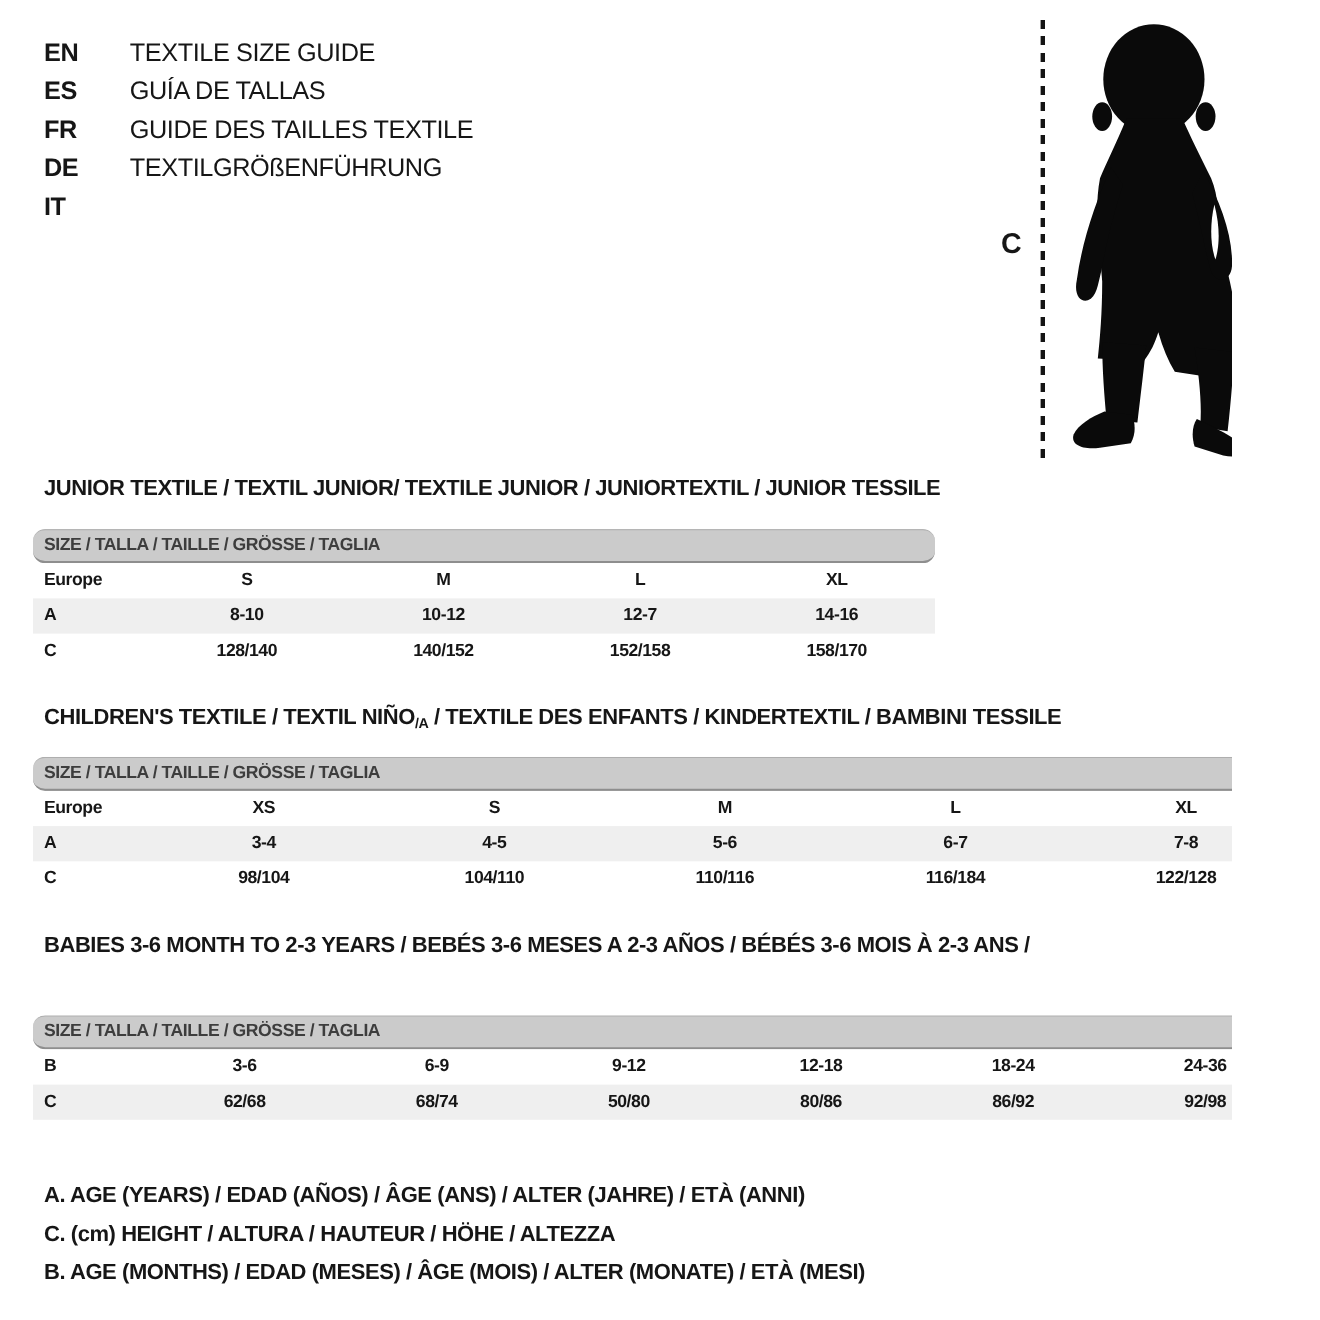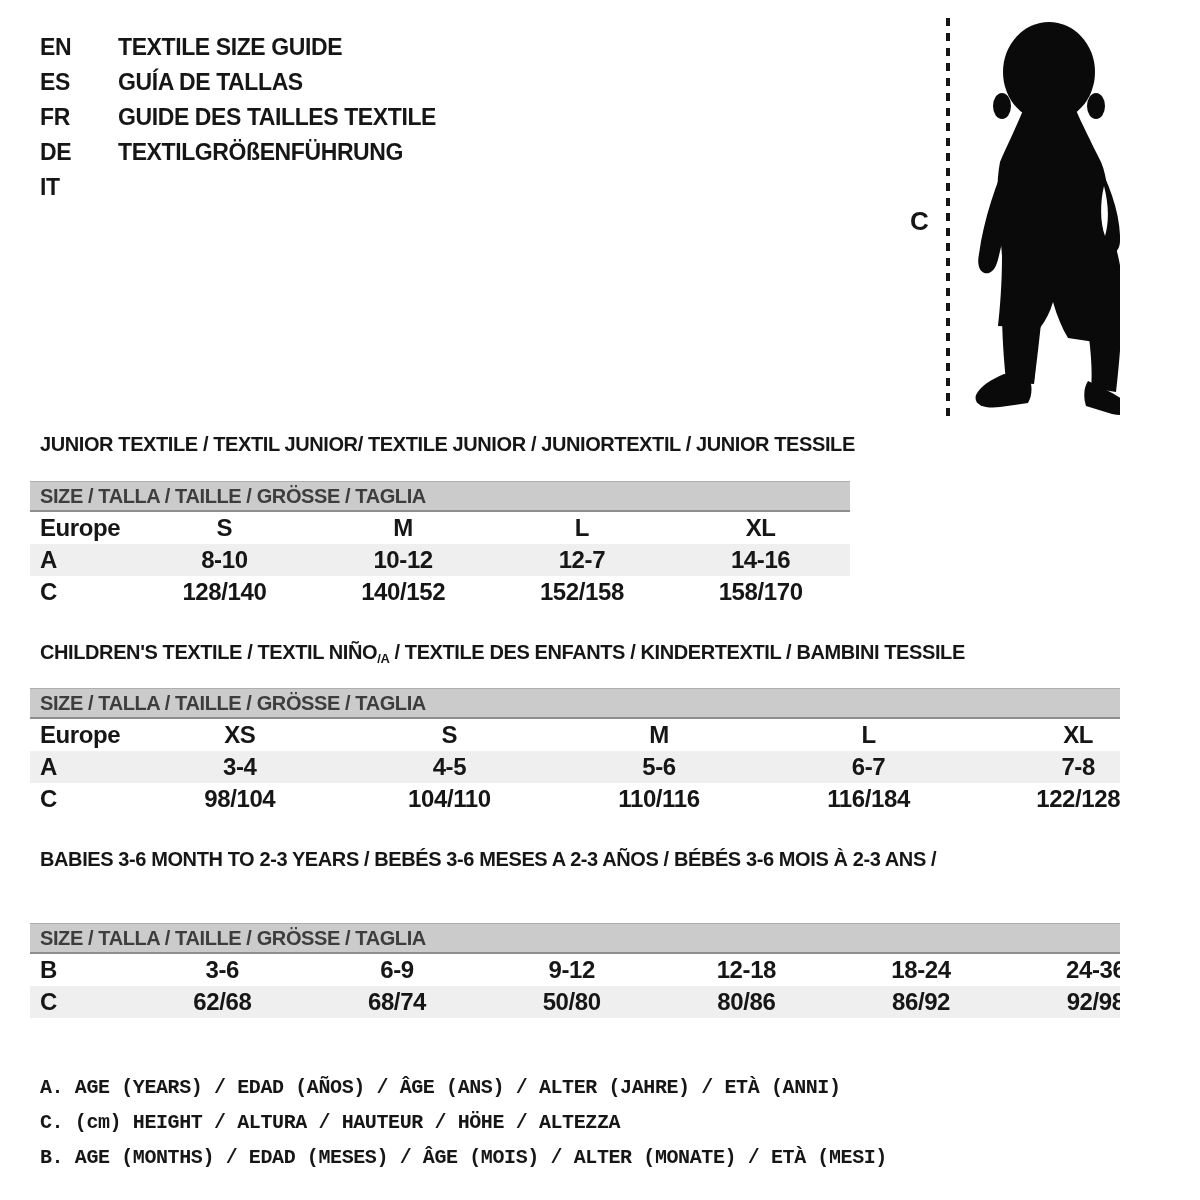--- a/index.html
+++ b/index.html
@@ -8,21 +8,21 @@
     font-family:"Liberation Sans", sans-serif;
     color:#161616;
     letter-spacing:-0.4px;
   }
   .page{position:relative;width:1120px;height:1200px;overflow:hidden;background:#fff;}
 
   
   .lang-block{position:absolute;left:40px;top:30px;}
   .lang-row{display:flex;height:35px;align-items:center;}
   .lang-code{width:78px;font-size:23px;font-weight:700;}
-  .lang-title{font-size:23px;font-weight:700;white-space:nowrap;}
+  .lang-title{font-size:23px;font-weight:400;white-space:nowrap;}
 
   
   .dash-line{
     position:absolute;left:946px;top:18px;width:4px;height:400px;
     background:repeating-linear-gradient(to bottom,#141414 0 8px,transparent 8px 15px);
   }
   .fig-label{position:absolute;left:910px;top:206px;font-size:26px;font-weight:700;}
   .toddler-svg{position:absolute;left:958px;top:16px;width:185px;height:405px;}
 
   
@@ -33,30 +33,30 @@
   .sub-a{font-size:13px;vertical-align:-4px;font-weight:700;}
 
   
   .size-table{position:absolute;}
   #junior-table{left:30px;top:481px;width:820px;}
   #children-table{left:30px;top:688px;width:1153px;}
   #babies-table{left:30px;top:923px;width:1153px;}
   .size-bar{
     box-sizing:border-box;height:31px;line-height:28px;
     background:#cbcbcb;border-top:1px solid #aeaeae;border-bottom:2px solid #8e8e8e;
-    font-size:20px;font-weight:700;color:#3d3d3d;padding-left:10px;
-    white-space:nowrap;overflow:hidden;
+    font-size:16px;font-weight:700;color:#3d3d3d;padding-left:10px;
+    white-space:nowrap;overflow:hidden;border-radius:11px;
   }
-  .t-row{display:flex;height:32px;align-items:center;font-size:24px;font-weight:700;}
+  .t-row{display:flex;height:32px;align-items:center;font-size:16px;font-weight:700;}
   .t-row.shaded{background:#efefef;}
   .t-lbl{width:95px;padding-left:10px;flex:none;}
   .t-cell{flex:1;text-align:center;}
 
   
-  .legend-block{position:absolute;left:40px;top:1070px;font-family:Liberation Mono, monospace;}
+  .legend-block{position:absolute;left:40px;top:1070px;}
   .legend-line{height:35px;line-height:35px;font-size:20px;font-weight:700;white-space:nowrap;}
 </style>
 </head>
 <body>
 
 <div class="page">
 
   <div class="lang-block" id="lang-block">
       <div class="lang-row">
         <span class="lang-code">EN</span>

